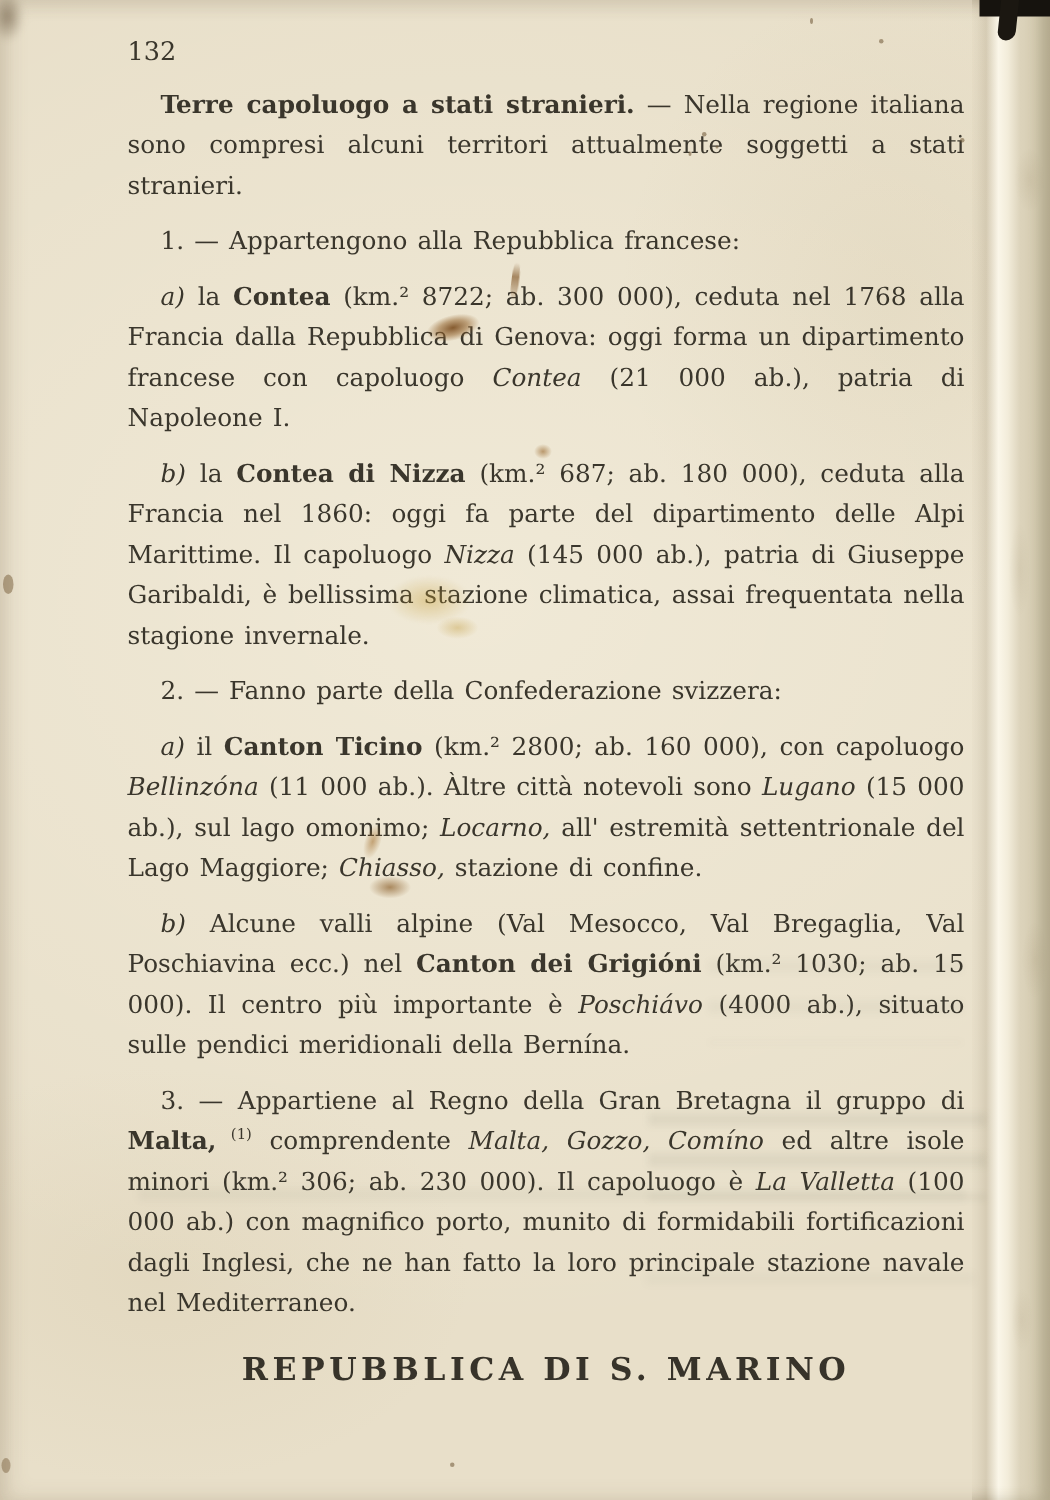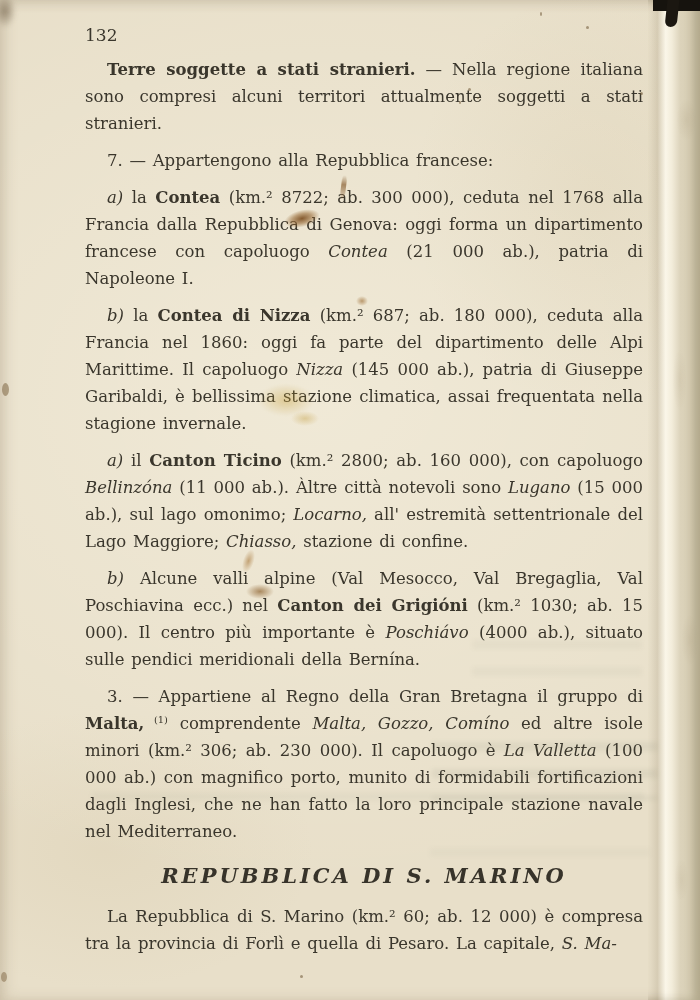--- a/index.html
+++ b/index.html
@@ -41,21 +41,21 @@
   p.body{
     margin:0 0 10px 0;font-size:16.5px;line-height:27px;
     text-align:justify;text-indent:22px;word-spacing:.09em;
   }
   .seg-r{font-style:normal;}
   .seg-b{font-weight:700;}
   .seg-i{font-style:italic;}
   .seg-sup{font-size:.6em;vertical-align:super;line-height:0;}
   h2.section{
     margin:18px 0 15px 0;text-align:center;text-indent:0;
-    font-size:21px;font-weight:600;letter-spacing:3px;color:#37332a;font-style:italic;
+    font-size:21px;font-weight:600;letter-spacing:3px;color:#37332a;
   }
   
   .stain{position:absolute;pointer-events:none;}
   .st-aiaccio{left:284px;top:210px;width:36px;height:17px;border-radius:50%;transform:rotate(-14deg);
     background:radial-gradient(closest-side, rgba(122,76,30,.9), rgba(146,98,44,.55) 55%, rgba(146,98,44,0));}
   .st-streak{left:341px;top:175px;width:5px;height:24px;border-radius:40%;transform:rotate(7deg);
     background:linear-gradient(rgba(128,84,36,.0), rgba(128,84,36,.65) 40%, rgba(128,84,36,.15));filter:blur(.5px);}
   .st-nizza-dot{left:356px;top:296px;width:12px;height:10px;border-radius:50%;
     background:radial-gradient(closest-side, rgba(150,100,40,.6), rgba(150,100,40,0));}
   .st-yellow1{left:258px;top:384px;width:56px;height:32px;border-radius:50%;
@@ -85,31 +85,31 @@
   .g4{left:430px;top:848px;width:220px;height:26px;opacity:.25;}
 </style>
 </head>
 <body>
 
 <div class="scan">
 
   <div class="content">
     <div class="page-number">132</div>
 
-    <p class="body"><span class="seg-b">Terre soggette a stati stranieri.</span><span class="seg-r"> — Nella regione italiana sono compresi alcuni territori attualmente soggetti a stati stranieri.</span></p>
-    <p class="body"><span class="seg-r">7. — Appartengono alla Repubblica francese:</span></p>
+    <p class="body"><span class="seg-b">Terre capoluogo a stati stranieri.</span><span class="seg-r"> — Nella regione italiana sono compresi alcuni territori attualmente soggetti a stati stranieri.</span></p>
+    <p class="body"><span class="seg-r">1. — Appartengono alla Repubblica francese:</span></p>
     <p class="body"><span class="seg-i">a)</span><span class="seg-r"> la </span><span class="seg-b">Contea</span><span class="seg-r"> (km.² 8722; ab. 300 000), ceduta nel 1768 alla Francia dalla Repubblica di Genova: oggi forma un dipartimento francese con capoluogo </span><span class="seg-i">Contea</span><span class="seg-r"> (21 000 ab.), patria di Napoleone I.</span></p>
     <p class="body"><span class="seg-i">b)</span><span class="seg-r"> la </span><span class="seg-b">Contea di Nizza</span><span class="seg-r"> (km.² 687; ab. 180 000), ceduta alla Francia nel 1860: oggi fa parte del dipartimento delle Alpi Marittime. Il capoluogo </span><span class="seg-i">Nizza</span><span class="seg-r"> (145 000 ab.), patria di Giuseppe Garibaldi, è bellissima stazione climatica, assai frequentata nella stagione invernale.</span></p>
+    <p class="body"><span class="seg-r">2. — Fanno parte della Confederazione svizzera:</span></p>
     <p class="body"><span class="seg-i">a)</span><span class="seg-r"> il </span><span class="seg-b">Canton Ticino</span><span class="seg-r"> (km.² 2800; ab. 160 000), con capoluogo </span><span class="seg-i">Bellinzóna</span><span class="seg-r"> (11 000 ab.). Àltre città notevoli sono </span><span class="seg-i">Lugano</span><span class="seg-r"> (15 000 ab.), sul lago omonimo; </span><span class="seg-i">Locarno,</span><span class="seg-r"> all' estremità settentrionale del Lago Maggiore; </span><span class="seg-i">Chiasso,</span><span class="seg-r"> stazione di confine.</span></p>
     <p class="body"><span class="seg-i">b)</span><span class="seg-r"> Alcune valli alpine (Val Mesocco, Val Bregaglia, Val Poschiavina ecc.) nel </span><span class="seg-b">Canton dei Grigióni</span><span class="seg-r"> (km.² 1030; ab. 15 000). Il centro più importante è </span><span class="seg-i">Poschiávo</span><span class="seg-r"> (4000 ab.), situato sulle pendici meridionali della Bernína.</span></p>
     <p class="body"><span class="seg-r">3. — Appartiene al Regno della Gran Bretagna il gruppo di </span><span class="seg-b">Malta,</span><span class="seg-sup"> (1)</span><span class="seg-r"> comprendente </span><span class="seg-i">Malta, Gozzo, Comíno</span><span class="seg-r"> ed altre isole minori (km.² 306; ab. 230 000). Il capoluogo è </span><span class="seg-i">La Valletta</span><span class="seg-r"> (100 000 ab.) con magnifico porto, munito di formidabili fortificazioni dagli Inglesi, che ne han fatto la loro principale stazione navale nel Mediterraneo.</span></p>
 
     <h2 class="section">REPUBBLICA DI S. MARINO</h2>
 
-    <p class="body"><span class="seg-r">La Repubblica di S. Marino (km.² 60; ab. 12 000) è compresa tra la provincia di Forlì e quella di Pesaro. La capitale, </span><span class="seg-i">S. Ma-</span></p>
 
   </div>
 
   <div class="ghost g3"></div>
   <div class="ghost g1"></div>
   <div class="ghost g2"></div>
   <div class="ghost g4"></div>
 
   <div class="stain st-streak"></div>
   <div class="stain st-aiaccio"></div>

